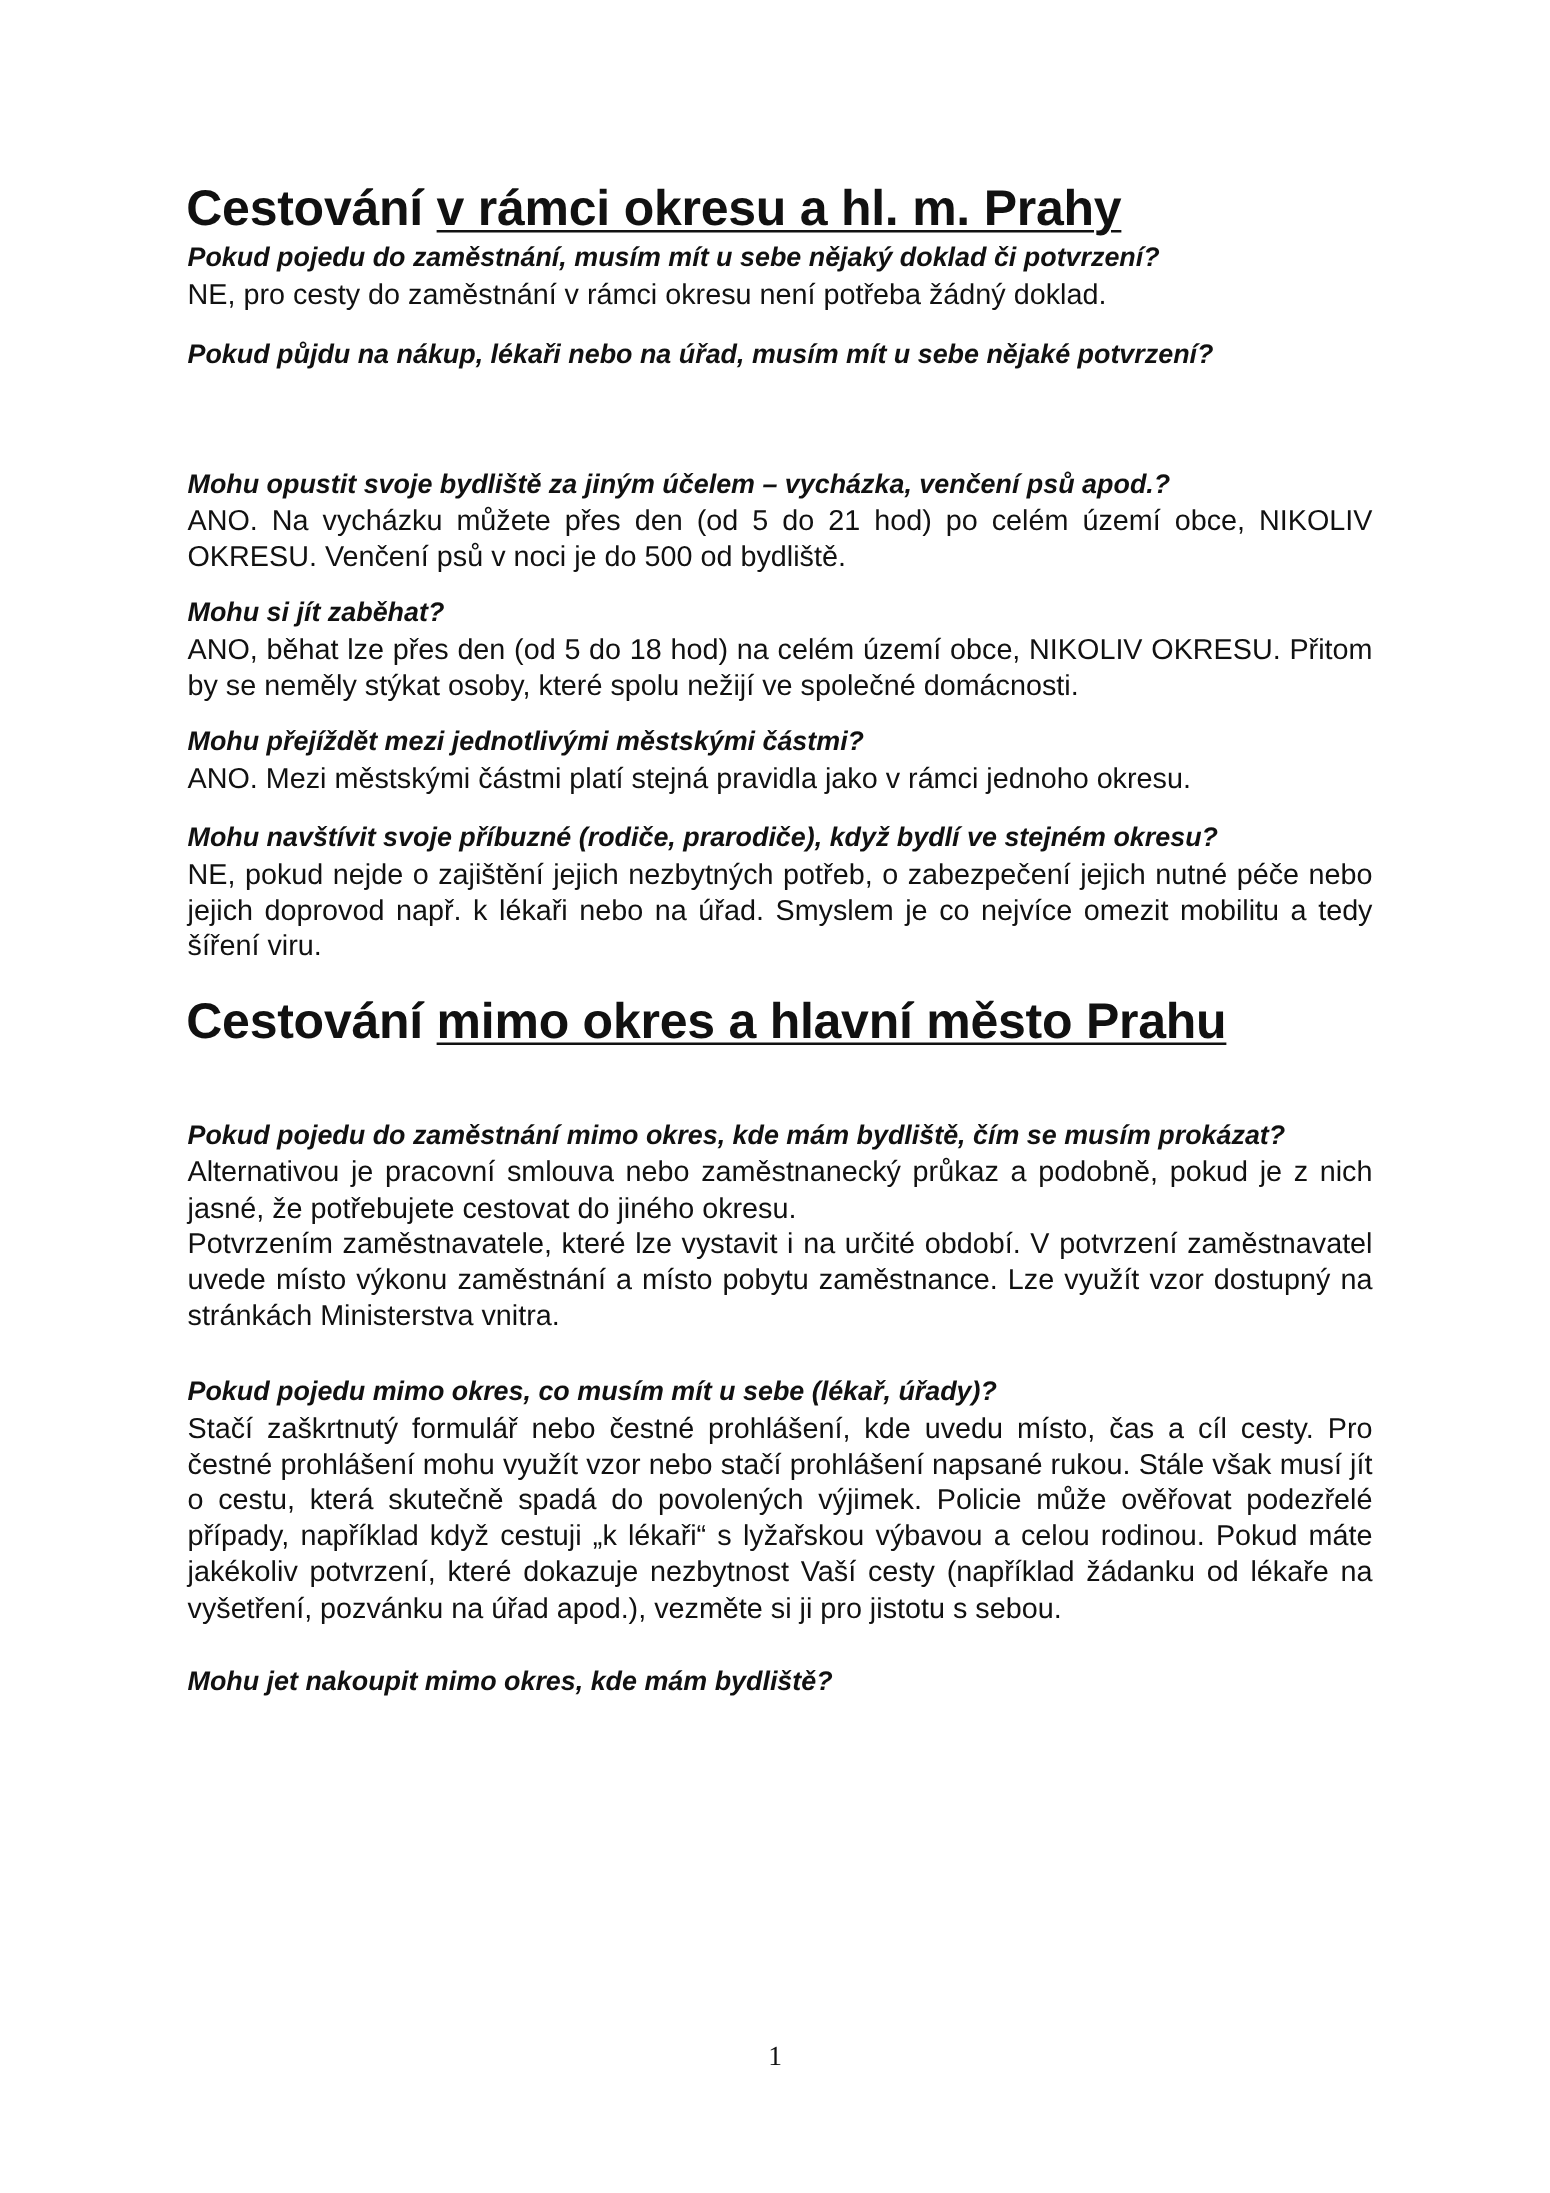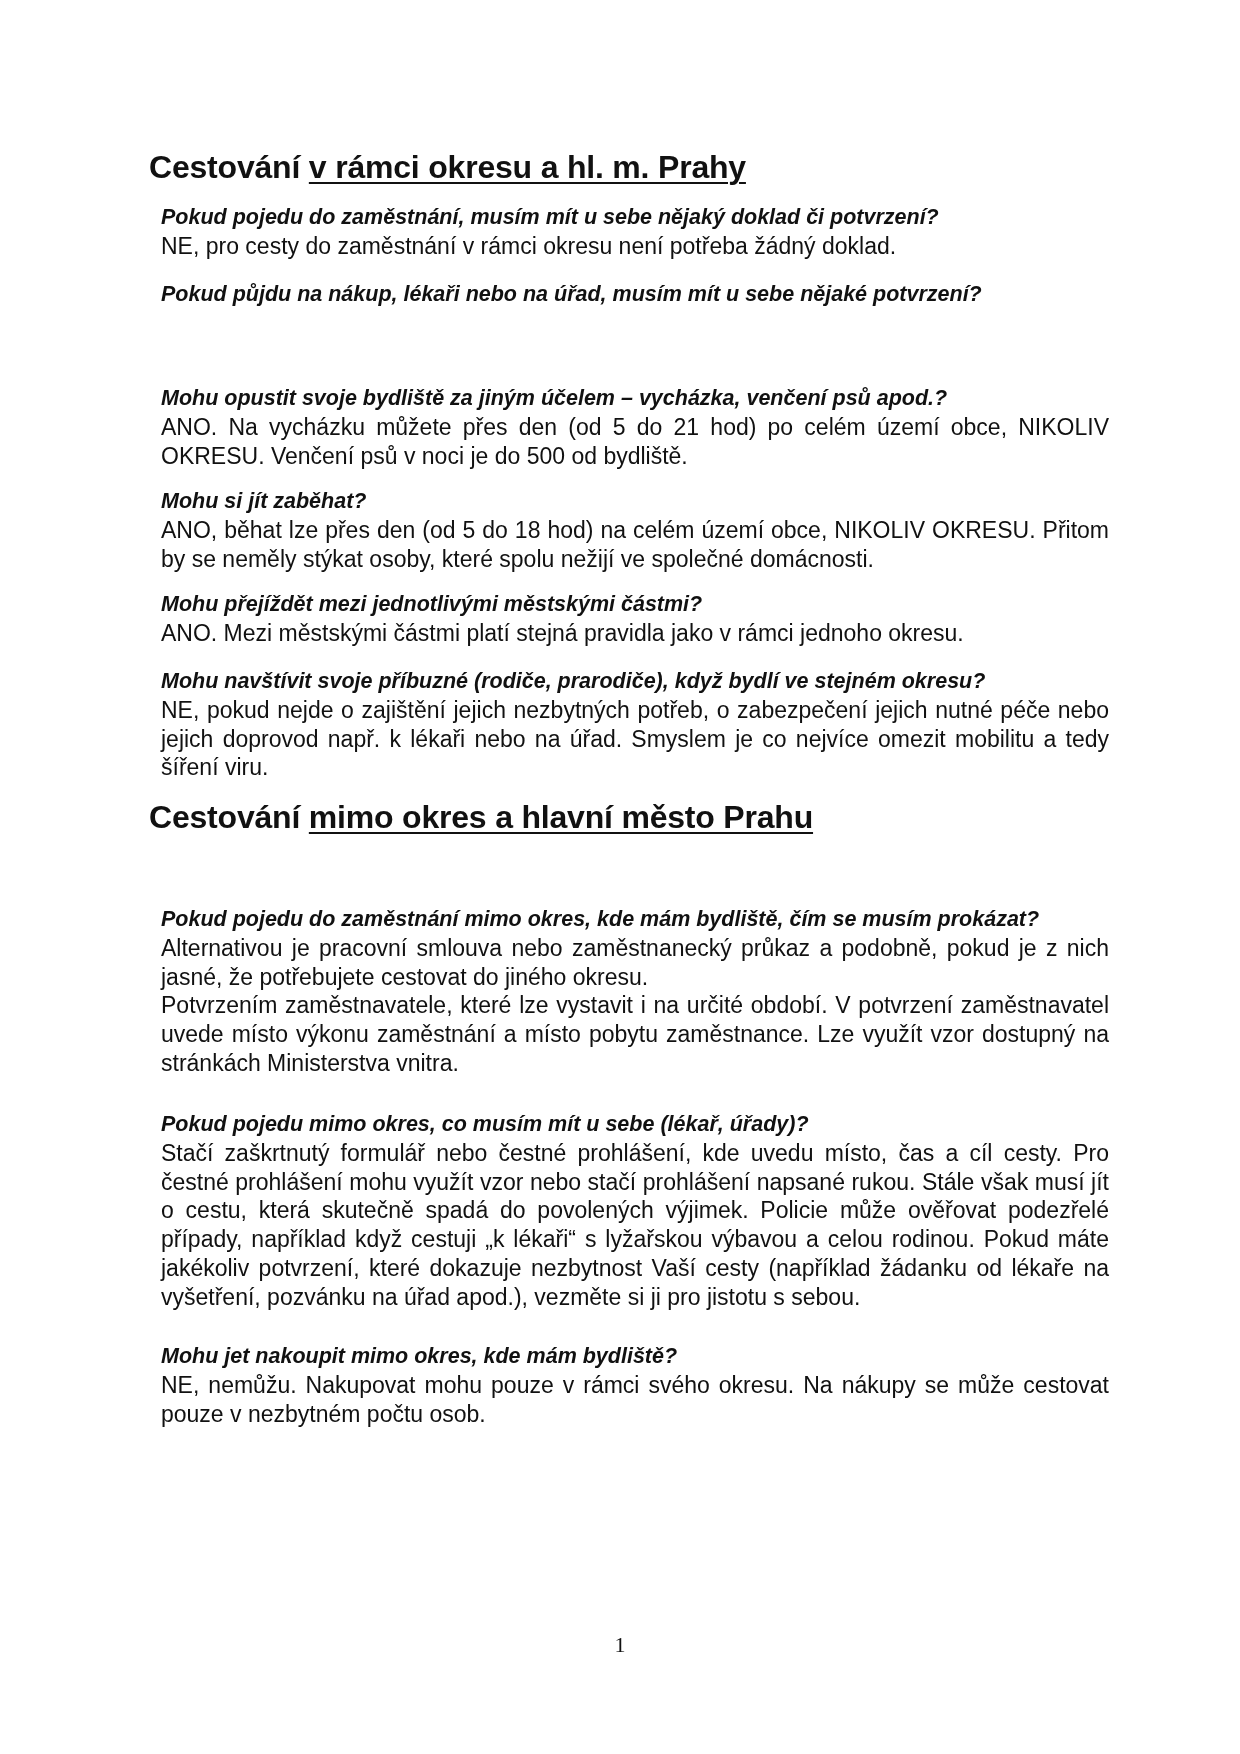--- a/index.html
+++ b/index.html
@@ -17,33 +17,33 @@
   }
   .page {
     position: absolute;
     left: 149px;
     top: 0;
     width: 948px;
   }
   .section-heading {
     font-family: "Liberation Sans", sans-serif;
     font-weight: bold;
-    font-size: 32px;
+    font-size: 40px;
     line-height: 38px;
     margin: 0;
     color: #111;
     letter-spacing: -0.2px;
   }
   .section-heading .u {
     text-decoration: underline;
     text-decoration-thickness: 2px;
     text-underline-offset: 4px;
   }
   .faq {
-    margin: 12px;
+    margin: 1px;
   }
   .q {
     font-weight: bold;
     font-style: italic;
     font-size: 21.5px;
     line-height: 28.8px;
     text-align: justify;
     margin: 0;
     color: #111;
   }
@@ -113,18 +113,17 @@
     <p class="a">Potvrzením zaměstnavatele, které lze vystavit i na určité období. V potvrzení zaměstnavatel uvede místo výkonu zaměstnání a místo pobytu zaměstnance. Lze využít vzor dostupný na stránkách Ministerstva vnitra.</p>
   </div>
 
   <div class="faq" style="position:absolute; top:1098px; left:0; width:948px;">
     <p class="q">Pokud pojedu mimo okres, co musím mít u sebe (lékař, úřady)?</p>
     <p class="a">Stačí zaškrtnutý formulář nebo čestné prohlášení, kde uvedu místo, čas a cíl cesty. Pro čestné prohlášení mohu využít vzor nebo stačí prohlášení napsané rukou. Stále však musí jít o cestu, která skutečně spadá do povolených výjimek. Policie může ověřovat podezřelé případy, například když cestuji „k lékaři“ s lyžařskou výbavou a celou rodinou. Pokud máte jakékoliv potvrzení, které dokazuje nezbytnost Vaší cesty (například žádanku od lékaře na vyšetření, pozvánku na úřad apod.), vezměte si ji pro jistotu s sebou.</p>
   </div>
 
   <div class="faq" style="position:absolute; top:1330px; left:0; width:948px;">
     <p class="q">Mohu jet nakoupit mimo okres, kde mám bydliště?</p>
-    <p class="a">NE, nemůžu. Nakupovat mohu pouze v rámci svého okresu. Na nákupy se může cestovat pouze v nezbytném počtu osob.</p>
   </div>
 
 </div>
 
 <div class="page-number">1</div>
 
 </body></html>

